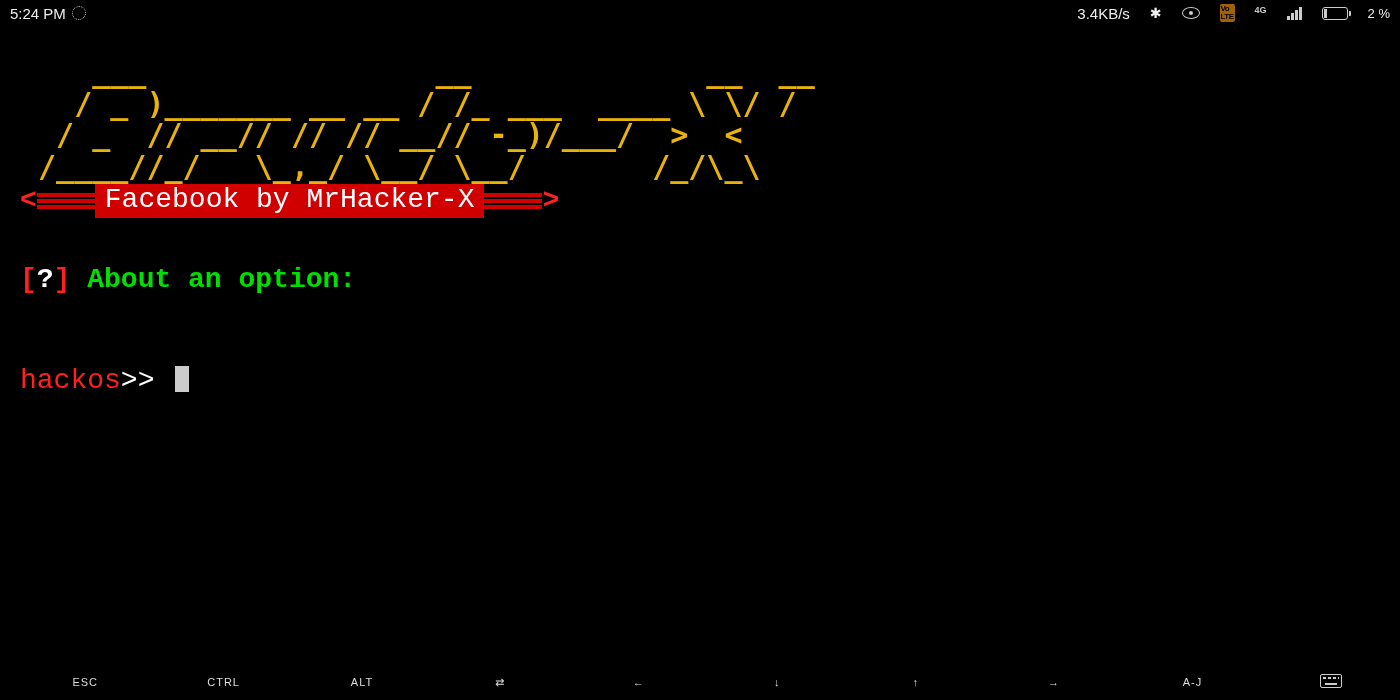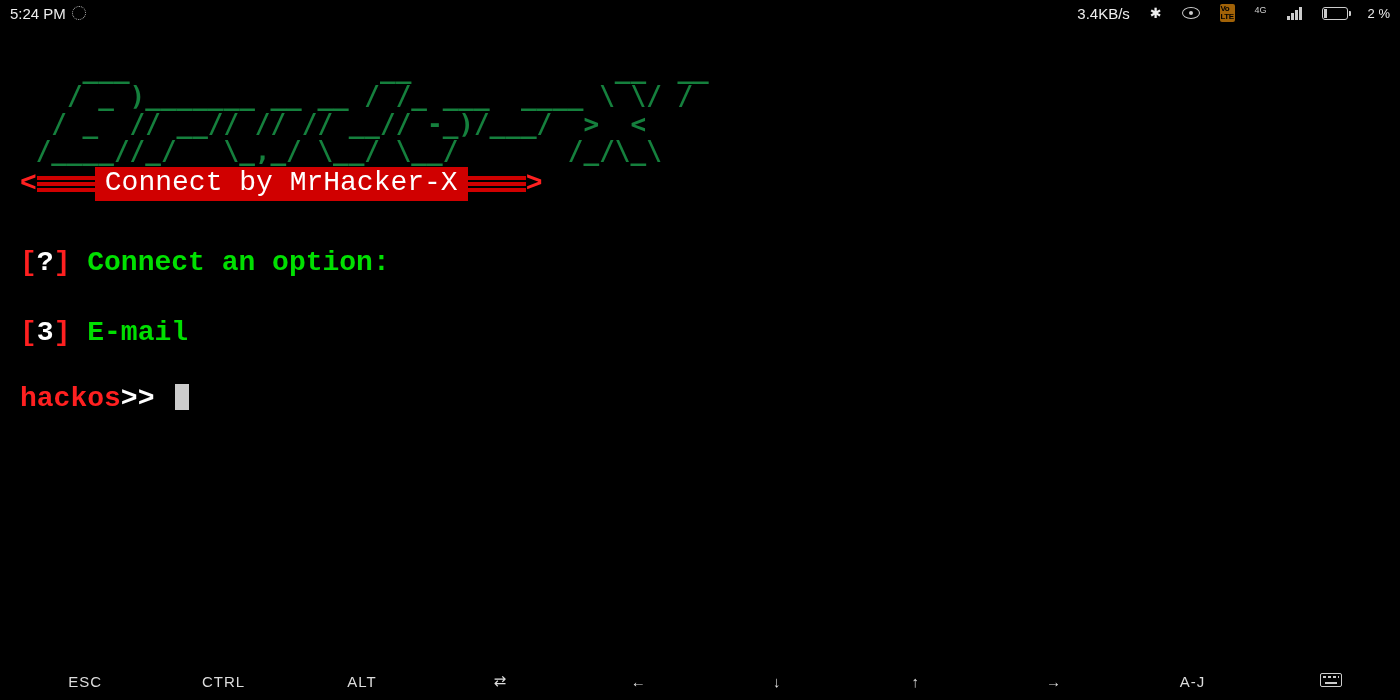--- a/index.html
+++ b/index.html
@@ -31,21 +31,21 @@
   .bt-icon { font-size: 14px; }
   .eye-icon {
     width: 18px; height: 12px; border: 1.5px solid #ccc; border-radius: 9px/6px;
     display: inline-flex; align-items: center; justify-content: center;
   }
   .eye-icon::after { content:""; width:4px; height:4px; background:#ccc; border-radius:50%; }
   .volte-badge {
     font-size: 8px; line-height: 8px; background:#a16207; color:#000; padding:1px 1px;
     border-radius:2px; font-weight:bold; letter-spacing:-0.5px;
   }
-  .net-label { font-size:9px; line-height:9px; color:#ccc; position:relative; top:-3px;}
+  .net-label { font-size:9px; line-height:9px; color:#ccc; position:relative; top:-3px;font-weight:bold;}
   .bars {
     display:inline-flex; align-items:flex-end; gap:1px; height:13px;
   }
   .bars span { width:3px; background:#ccc; display:inline-block; }
   .bars span:nth-child(1){height:4px;}
   .bars span:nth-child(2){height:7px;}
   .bars span:nth-child(3){height:10px;}
   .bars span:nth-child(4){height:13px;}
   .batt {
     width: 26px; height: 13px; border:1.5px solid #ccc; border-radius:3px;
@@ -58,22 +58,22 @@
   .batt .fill{ position:absolute; left:1px; top:1px; bottom:1px; width:3px; background:#ccc;}
   .batt-pct{ font-size:13px; }
 
   
   .terminal {
     padding: 30px 20px 0 20px;
     font-size: 26px;
     line-height: 1.0;
   }
   .ascii {
-    color: #15803d;
-    font-size: 26px;
+    color: #eab308;
+    font-size: 30px;
     line-height: 1.05;
     white-space: pre;
     letter-spacing: 0px;
     font-weight:bold;
   }
   .credit-row {
     display:flex; align-items:center; gap:0; margin-top:2px;
   }
   .credit-arrow { color:#ff2020; font-size:28px; font-weight:bold; }
   .credit-line {
@@ -94,35 +94,35 @@
     line-height: 1.25;
     font-weight: bold;
   }
   .menu .row { white-space: pre; }
   .br { color:#ff2020; }
   .wh { color:#ffffff; }
   .gr { color:#00e000; }
   .prompt-row {
     margin-top: 34px;
     font-size: 28px;
-    font-weight:bold;
+    font-weight:normal;
   }
   .prompt-user { color:#ff2020; }
   .prompt-gt { color:#ffffff; }
   .cursor {
     display:inline-block; width:14px; height:26px; background:#cccccc;
     vertical-align: -4px; margin-left:4px;
   }
 
   
   .keyrow {
     position:absolute; left:16px; right:0; bottom:4px;
     display:flex; align-items:center;
     font-family: Arial, sans-serif;
-    font-size:15px; color:#ddd;
+    font-size:11px; color:#ddd;
     padding: 6px 0;
   }
   .keyrow .key {
     flex:1; text-align:center; letter-spacing:1px;
   }
   .kb-icon {
     display:inline-block; width:22px; height:14px; border:1.5px solid #ccc;
     border-radius:2px; position:relative;
   }
   .kb-icon::before{
@@ -167,29 +167,28 @@
 <div class="terminal">
 
   <pre class="ascii">    ___                __             __  __
    / _ )_______ __ __ / /_ ___  ____ \ \/ /
   / _  // __// // // __// -_)/___/  &gt;  &lt; 
  /____//_/   \_,_/ \__/ \__/       /_/\_\</pre>
 
   <div class="credit-row">
     <span class="credit-arrow">&lt;</span>
     <span class="credit-line"></span>
-    <span class="credit-box">Connect by MrHacker-X</span>
+    <span class="credit-box">Facebook by MrHacker-X</span>
     <span class="credit-line"></span>
     <span class="credit-arrow">&gt;</span>
   </div>
 
   <div class="menu">
-    <div class="row"><span class="br">[</span><span class="wh">?</span><span class="br">]</span><span> </span><span class="gr">Connect an option:</span></div>
+    <div class="row"><span class="br">[</span><span class="wh">?</span><span class="br">]</span><span> </span><span class="gr">About an option:</span></div>
     <div class="row">&nbsp;</div>
-    <div class="row"><span class="br">[</span><span class="wh">3</span><span class="br">]</span><span> </span><span class="gr">E-mail</span></div>
   </div>
 
   <div class="prompt-row">
     <span class="prompt-user">hackos</span><span class="prompt-gt">&gt;&gt; </span><span class="cursor"></span>
   </div>
 
 </div>
 
 <div class="keyrow">
   <div class="key">ESC</div>

